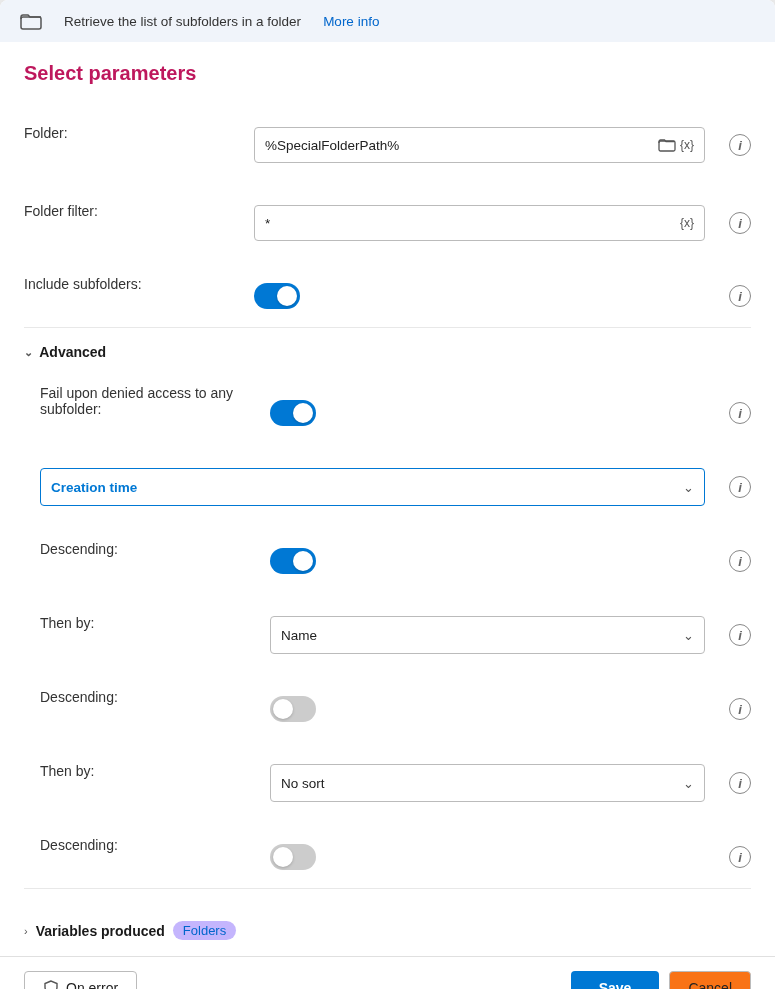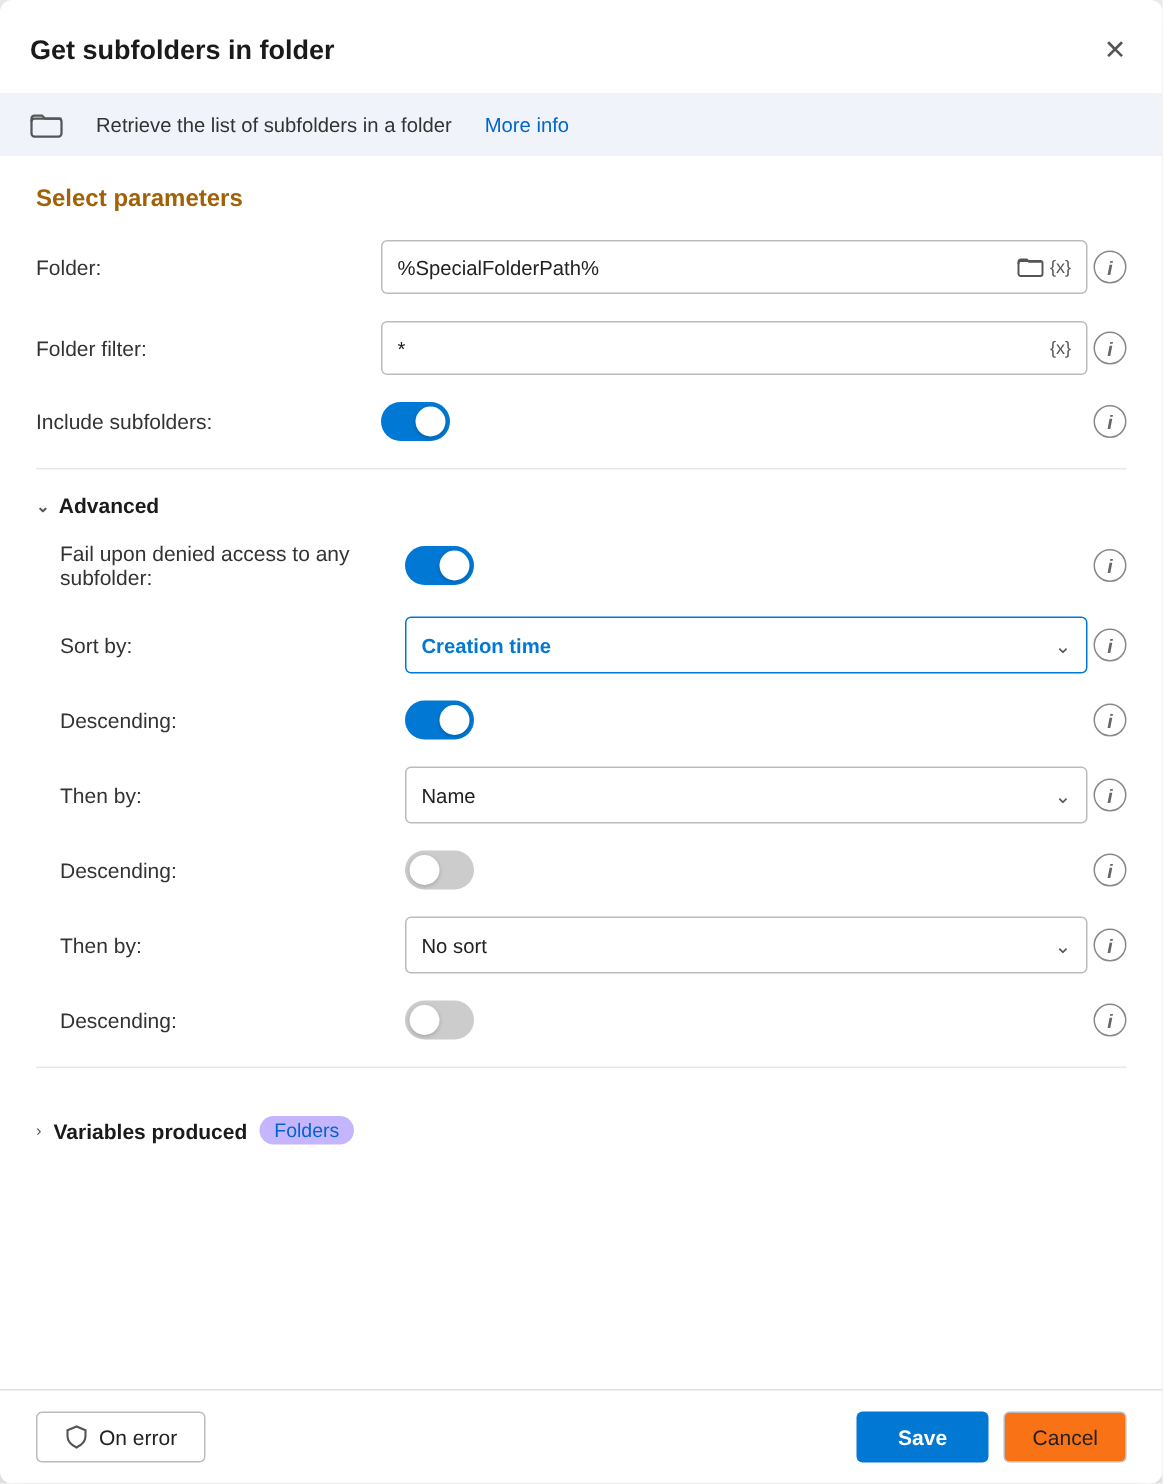--- a/index.html
+++ b/index.html
@@ -61,42 +61,43 @@
     }
     .folder-icon-svg {
       flex-shrink: 0;
     }
     .dialog-body {
       flex: 1;
       padding: 20px 24px 0 24px;
       overflow-y: auto;
     }
     .section-title {
-      font-size: 16px;
+      font-size: 20px;
       font-weight: 600;
-      color: #a16207;
+      color: #be185d;
       margin-bottom: 18px;
     }
     .form-row {
       display: flex;
       align-items: center;
       margin-bottom: 18px;
       gap: 0;
     }
     .form-label {
       width: 230px;
       min-width: 230px;
       color: #333;
       font-size: 14px;
     }
     .form-control-wrap {
       flex: 1;
       display: flex;
       align-items: center;
-      gap: 4px;
+      gap: 24px;
+      margin-top: 24px;
     }
     .text-input {
       flex: 1;
       border: 1px solid #bbb;
       border-radius: 4px;
       padding: 7px 10px;
       font-size: 13.5px;
       color: #222;
       background: #fff;
       display: flex;
@@ -269,26 +270,20 @@
       border: none;
       border-top: 1px solid #e8e8e8;
       margin: 4px 0 16px 0;
     }
   </style>
 </head>
 <body>
 
 <div class="dialog">
 
-  <div class="dialog-header">
-    <span class="dialog-title">Get subfolders in folder</span>
-    <button class="close-btn">
-      <span>✕</span>
-    </button>
-  </div>
 
   <div class="info-banner">
     <svg class="folder-icon-svg" width="22" height="18" viewBox="0 0 22 18" fill="none" xmlns="http://www.w3.org/2000/svg">
       <rect x="1" y="5" width="20" height="12" rx="2" stroke="#555" stroke-width="1.5" fill="none"></rect>
       <path d="M1 7V5C1 3.9 1.9 3 3 3h5l2 2h11" stroke="#555" stroke-width="1.5" fill="none"></path>
     </svg>
     <span>Retrieve the list of subfolders in a folder</span>
     <a href="#">More info</a>
   </div>
 
@@ -366,21 +361,20 @@
             </div>
           </div>
           <div style="flex:1;"></div>
           <div class="info-circle">
             <span style="font-style:italic;font-weight:600;">i</span>
           </div>
         </div>
       </div>
 
       <div class="form-row">
-        <div class="form-label">Sort by:</div>
         <div class="form-control-wrap">
           <div class="dropdown">
             <span class="dropdown-label">Creation time</span>
             <span class="dropdown-arrow">⌄</span>
           </div>
           <div class="info-circle">
             <span style="font-style:italic;font-weight:600;">i</span>
           </div>
         </div>
       </div>

